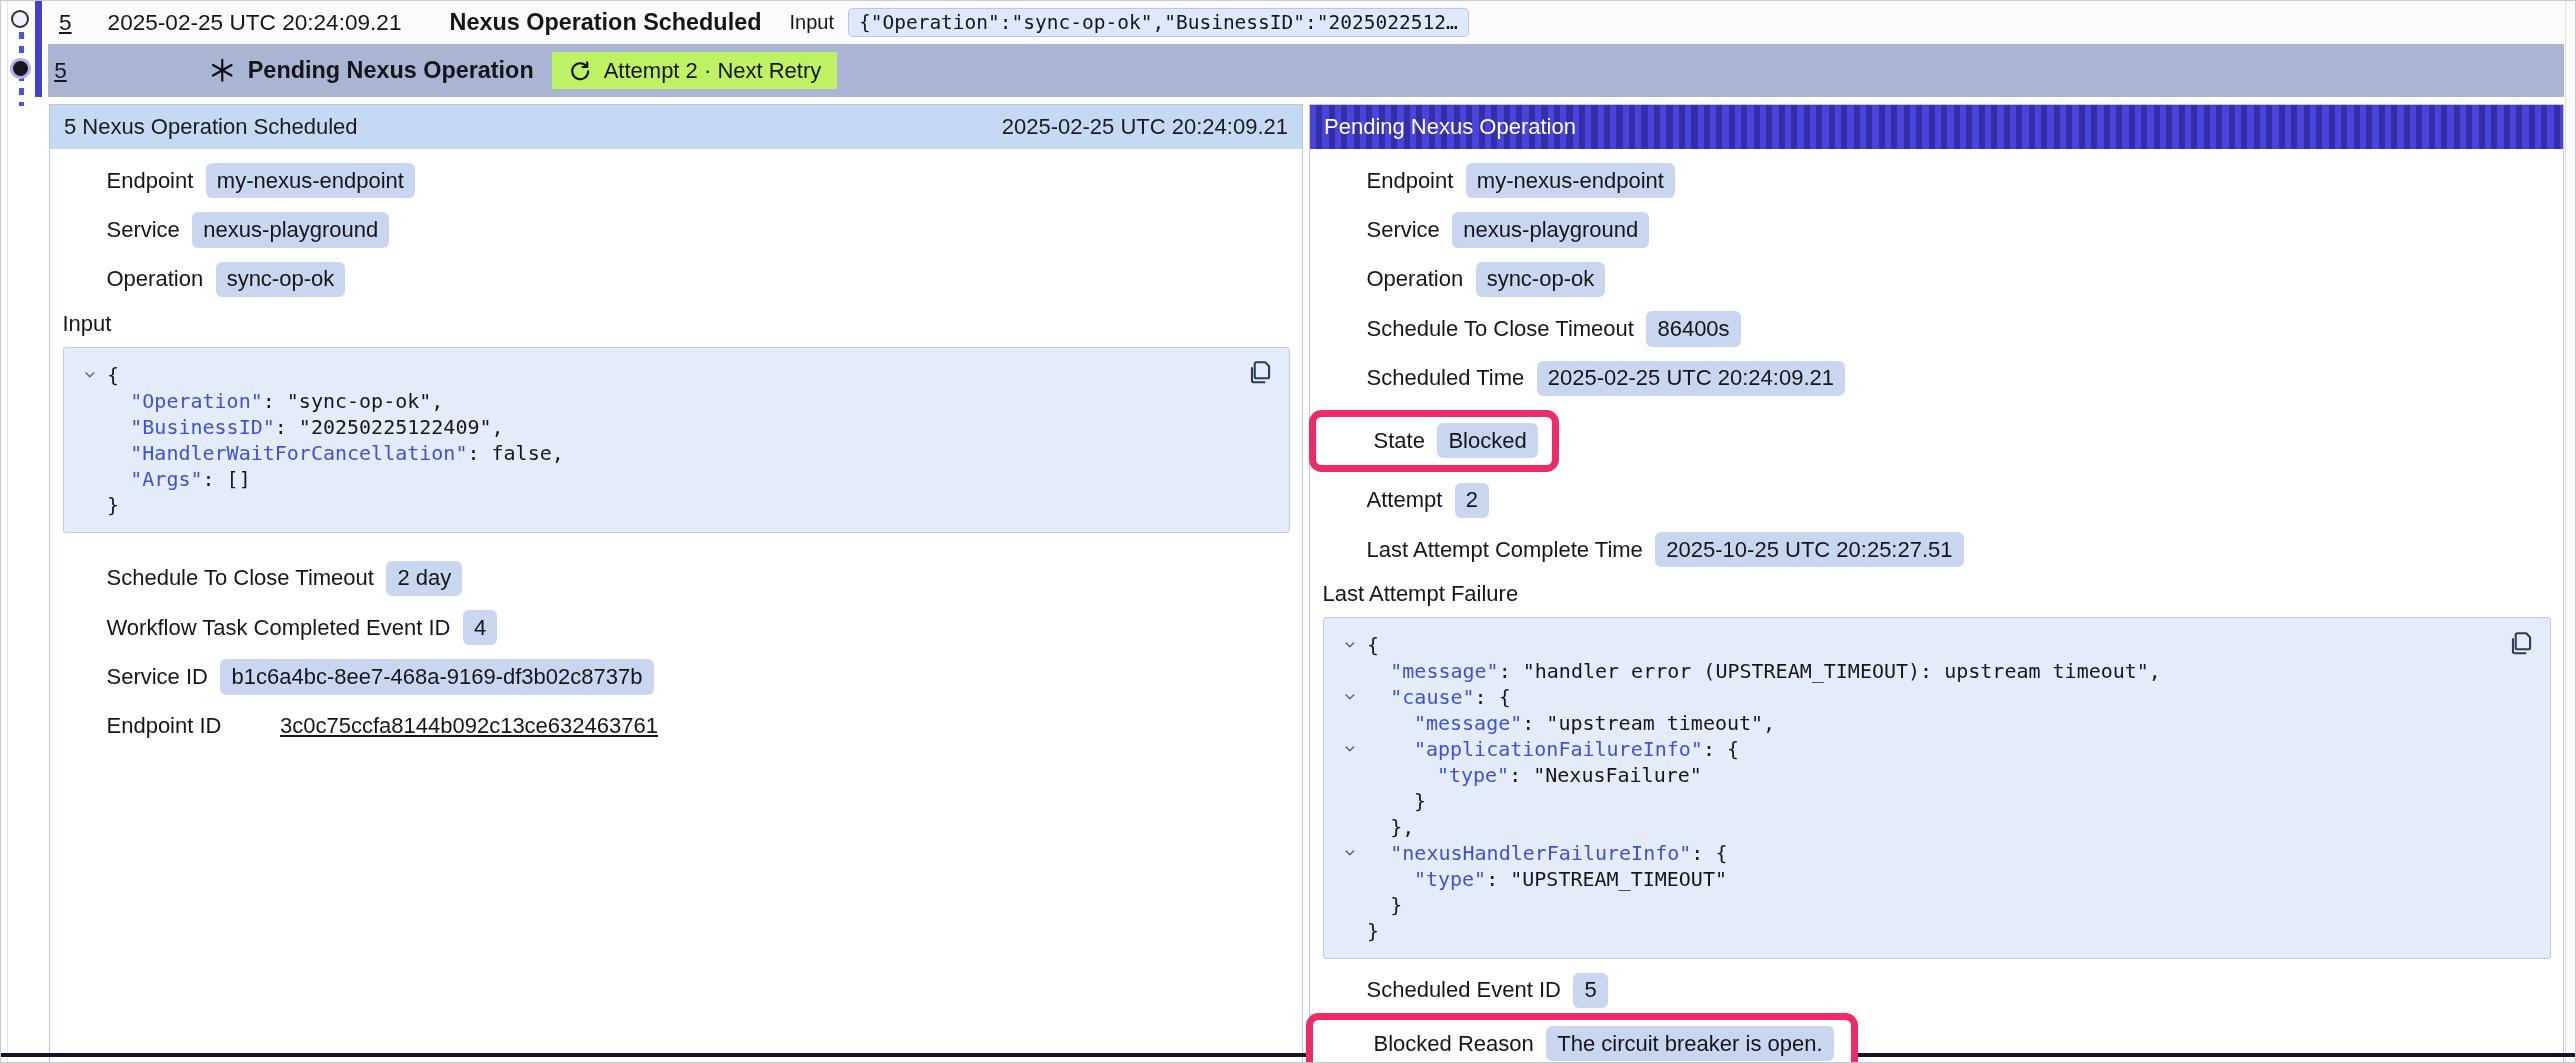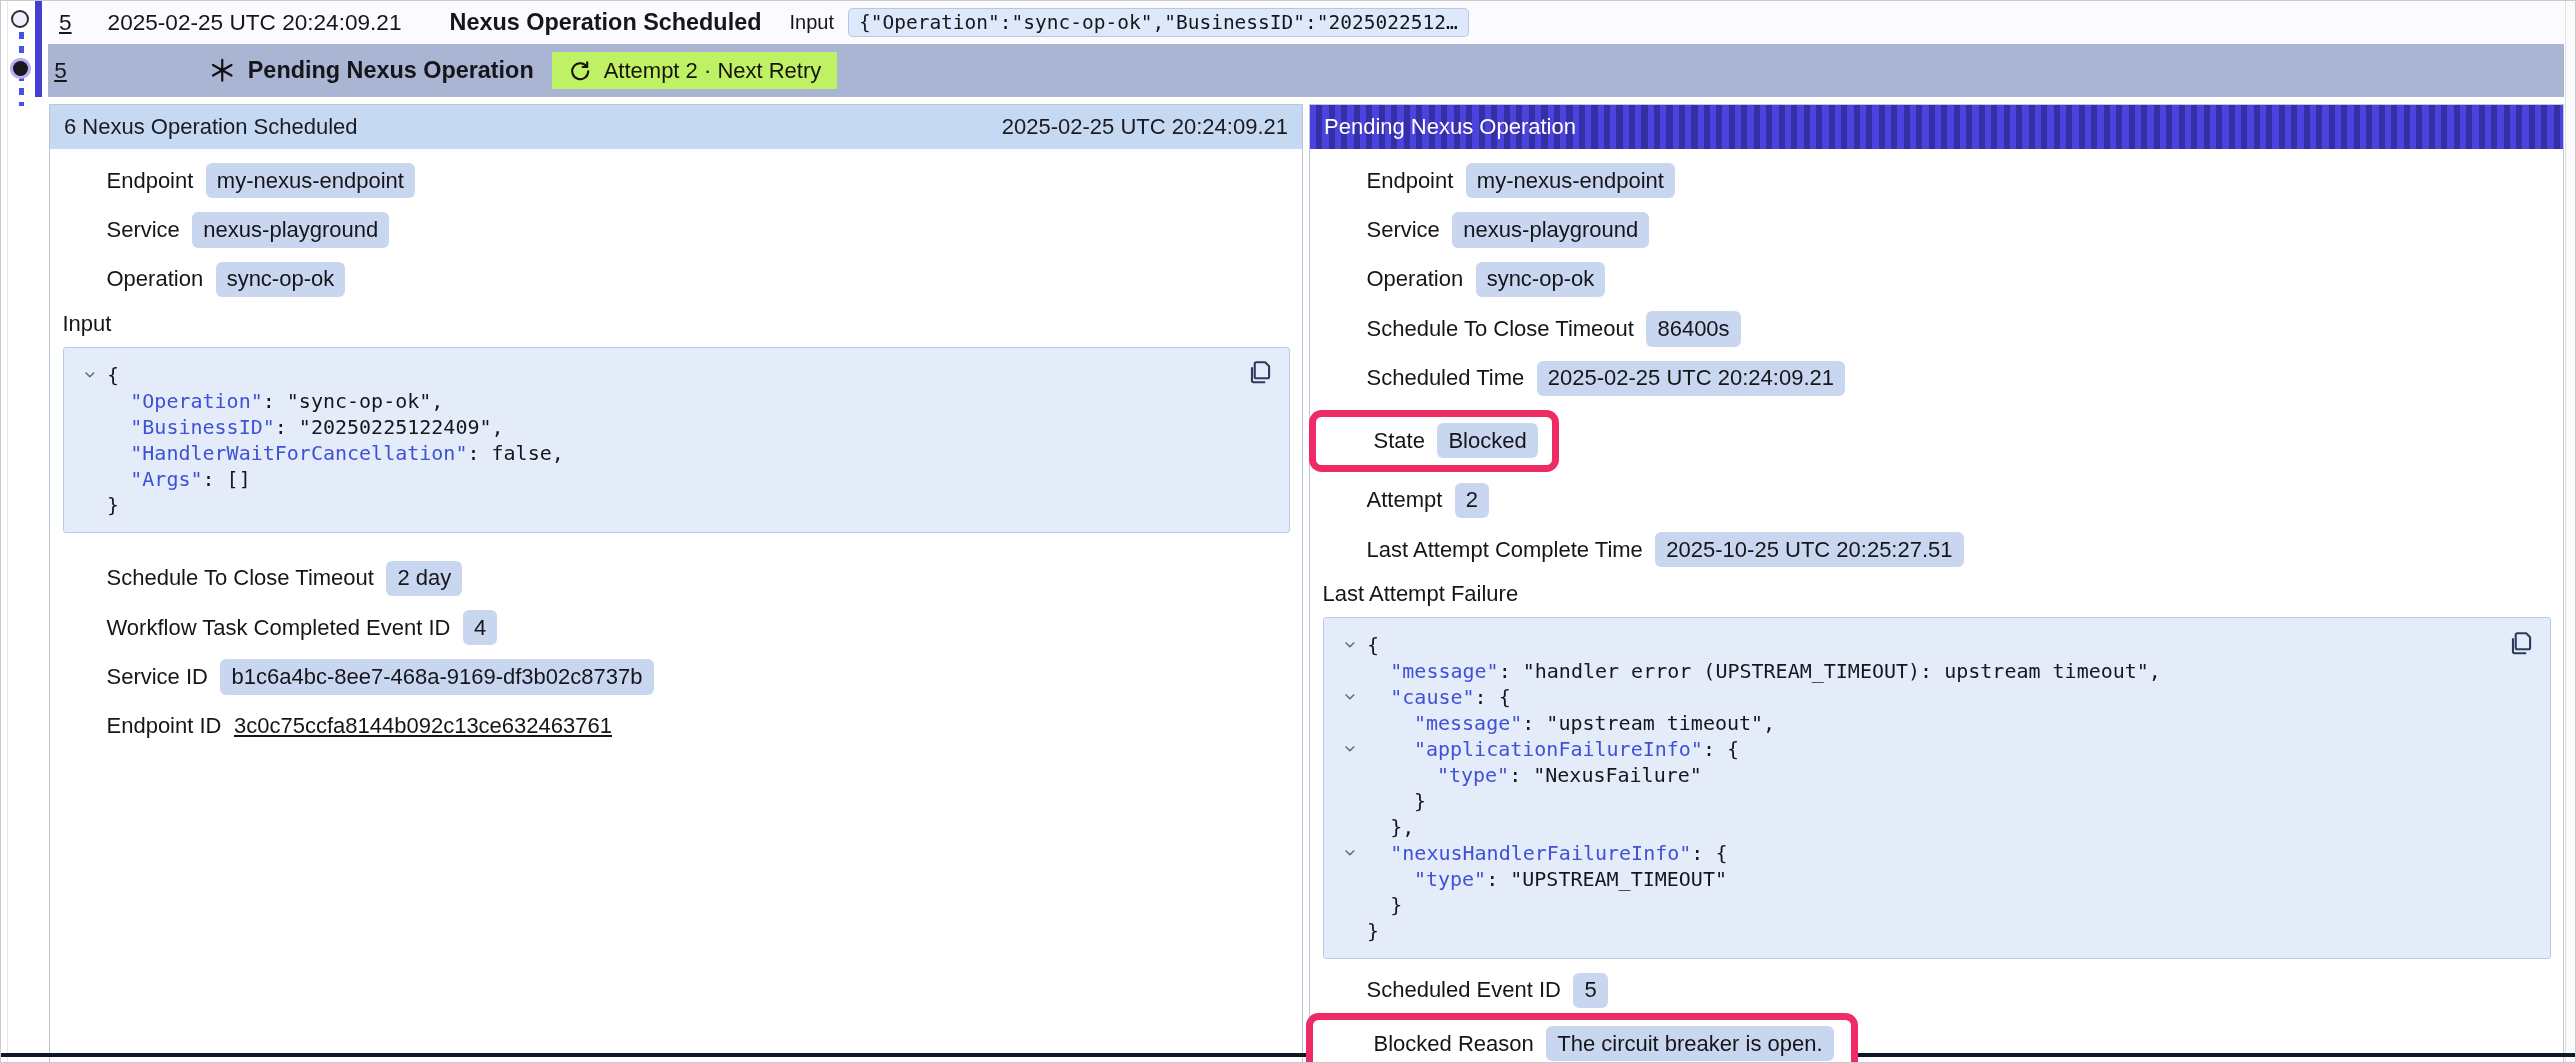--- a/index.html
+++ b/index.html
@@ -42,21 +42,21 @@
   .panel-header { height:44px; display:flex; align-items:center; justify-content:space-between;
                   padding:0 14px; font-size:22px; }
   .panel-header-blue { background:#c6d9f2; color:#1a1a20; }
   .panel-header-striped { background:repeating-linear-gradient(90deg,#4a43dd 0 6.2px,#352fa5 6.2px 12.5px);
                           color:#ffffff; font-weight:500; }
   .panel-body { padding:14px 12.5px; }
 
   .field { display:flex; align-items:center; margin-bottom:14px; font-size:22px; min-height:34px; }
   .lbl { margin-right:12.5px; white-space:nowrap;margin-left:44px; }
   .badge { background:#c8d6ef; border-radius:6.2px; padding:4.7px 11px; white-space:nowrap; }
-  .link-value { text-decoration:underline; cursor:pointer; }
+  .link-value { text-decoration:underline; cursor:pointer;margin-left:46px; }
   .plain-label { font-size:22px; margin:3.1px 0 9.4px 0; }
 
   
   .code-block { position:relative; background:#e4ecfa; border:1.6px solid #bac9e8; border-radius:3.1px;
                 padding:14px 55px 14px 9.4px; font-family:"DejaVu Sans Mono", monospace;
                 font-size:20px; color:#16161c; }
   .code-left  { margin-bottom:28px; }
   .code-right { margin-bottom:14px; }
   .code-line { display:flex; line-height:26px; }
   .code-gutter { width:34px; flex:0 0 34px; display:flex; justify-content:center; align-items:center; }
@@ -112,21 +112,21 @@
       <svg width="24" height="24" viewBox="0 0 24 24" fill="none" stroke="#17130d" stroke-width="2.1" stroke-linecap="round" stroke-linejoin="round">
         <path d="M19 8a8 8 0 1 0 1.2 4.2"></path>
           <path d="M19.2 3.4V8h-4.6"></path>
       </svg>
       <span>Attempt 2 · Next Retry</span>
     </span>
   </div>
 
   <div class="panel panel-left">
     <div class="panel-header panel-header-blue">
-      <span>6 Nexus Operation Scheduled</span>
+      <span>5 Nexus Operation Scheduled</span>
       <span>2025-02-25 UTC 20:24:09.21</span>
     </div>
     <div class="panel-body">
       <div class="field">
         <span class="lbl">Endpoint</span>
         <span class="badge">my-nexus-endpoint</span>
       </div>
       <div class="field">
         <span class="lbl">Service</span>
         <span class="badge">nexus-playground</span>

